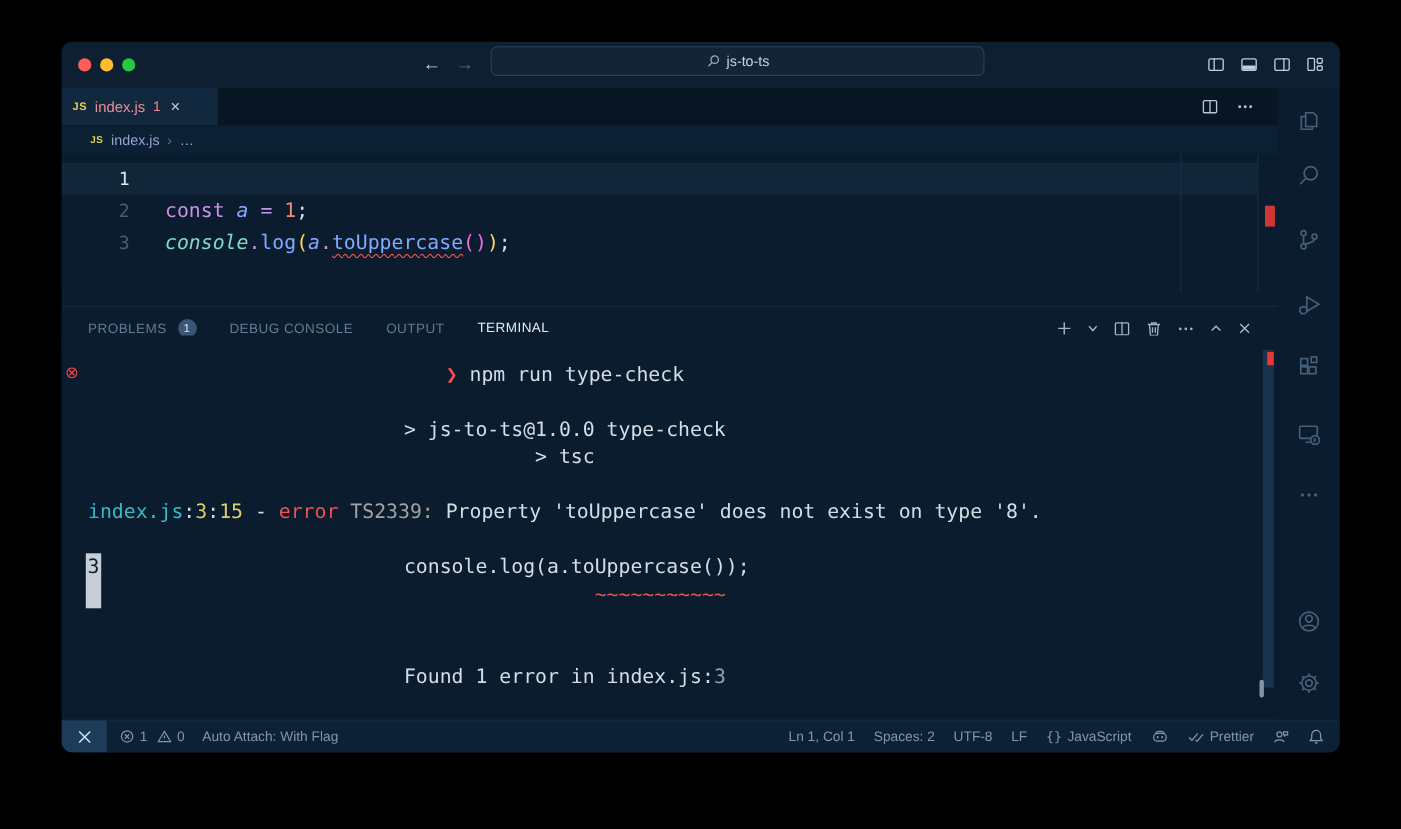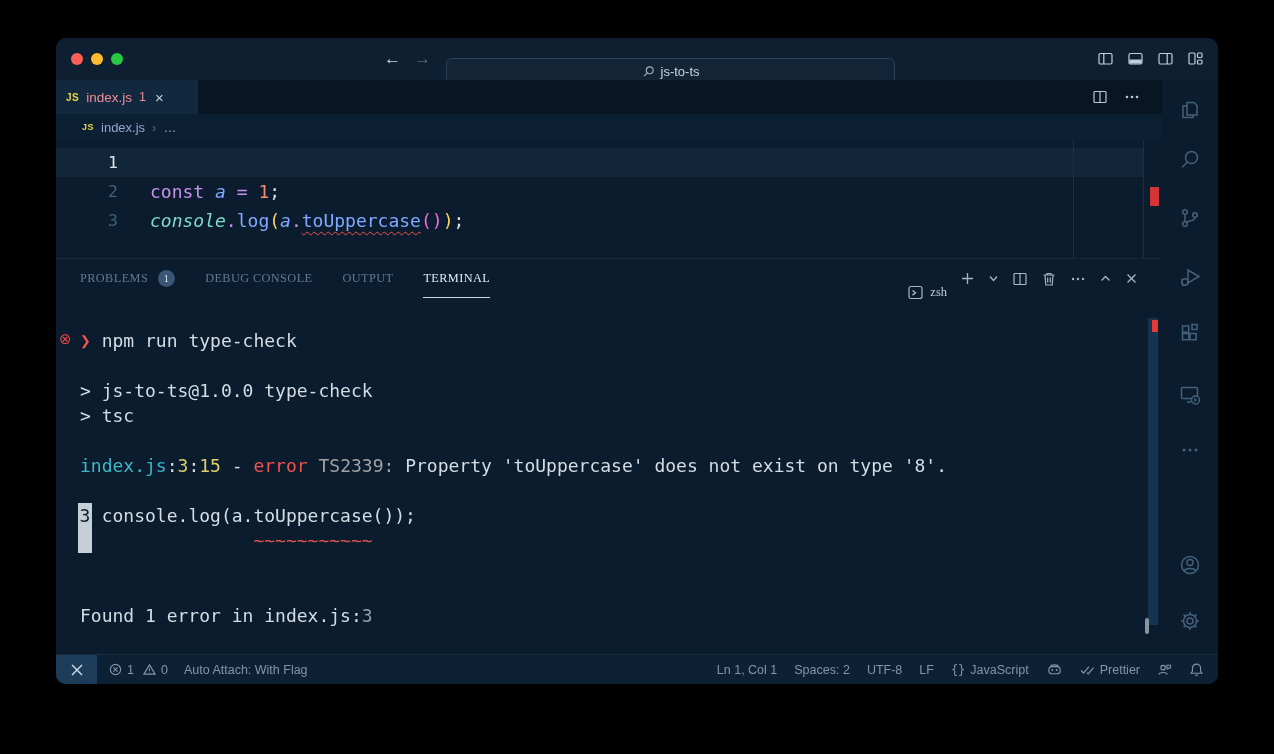--- a/index.html
+++ b/index.html
@@ -8,21 +8,21 @@
   .window{position:absolute;left:56px;top:38px;width:1162px;height:646px;
           background:#0a1c2e;border-radius:10px;overflow:hidden;
           box-shadow:0 24px 70px rgba(0,0,0,.7);}
   
   .titlebar{position:absolute;left:0;top:0;width:1162px;height:42px;background:#0d1f31;}
   .traffic{position:absolute;left:15px;top:15px;display:flex;gap:8px;}
   .traffic span{width:12px;height:12px;border-radius:50%;display:block;}
   .tl-close{background:#ff5f57}.tl-min{background:#febc2e}.tl-max{background:#28c840}
   .nav{position:absolute;top:9px;font-size:17px;line-height:24px;}
   .nav.back{left:328px;color:#ccd6e1}.nav.fwd{left:358px;color:#55697c}
-  .searchbox{position:absolute;left:390px;top:20px;width:447px;height:25px;background:#132436;
+  .searchbox{position:absolute;left:390px;top:4px;width:447px;height:25px;background:#132436;
              border:1px solid #2b4157;border-radius:6px;display:flex;align-items:center;
              justify-content:center;gap:6px;color:#c9d4e0;font-size:13px;}
   .layout-icons{position:absolute;right:14px;top:12px;display:flex;gap:13px;color:#c3cfdc;}
   .icon-btn{display:flex;align-items:center;justify-content:center;}
   svg{display:block}
   
   .tabbar{position:absolute;left:0;top:42px;width:1106px;height:34px;background:#081624;}
   .tab{position:absolute;left:0;top:0;height:34px;width:142px;background:#12283e;
        display:flex;align-items:center;padding:0 10px;box-sizing:border-box;}
   .js-badge{color:#e5d44e;font-weight:700;font-size:10px;margin-right:7px;letter-spacing:.5px;}
@@ -49,38 +49,38 @@
   .ed-row{height:29px;white-space:pre;font:18px/29px "DejaVu Sans Mono",monospace;}
   .ed-num{display:inline-block;width:62px;text-align:right;color:#43607b;
           font-size:16.5px;vertical-align:top;}
   .ed-num.cur{color:#dbe4ec;}
   .ed-code{margin-left:32px;}
   .kw{color:#c792ea}.var{color:#82aaff;font-style:italic}.fn{color:#82aaff;}
   .builtin{color:#7fdbca;font-style:italic}.num{color:#f78c6c}.punc{color:#d6deeb}
   .dot{color:#c792ea}.b1{color:#ffd25f}.b2{color:#f06bdb}
   .err{text-decoration:underline wavy #f0544e 1px;text-underline-offset:4px;}
   
-  .panelheader{position:absolute;left:0;top:220px;width:1106px;height:40px;background:#0a1c2e;
+  .panelheader{position:absolute;left:0;top:240px;width:1106px;height:40px;background:#0a1c2e;
                border-top:1px solid rgba(255,255,255,.06);box-sizing:border-box;
-               display:flex;font-family:Liberation Serif, serif;}
+               display:flex;}
   .ptabs{display:flex;align-items:center;gap:30px;padding-left:24px;}
   .ptab{color:#617b93;font-size:12.3px;letter-spacing:.4px;display:flex;align-items:center;
         height:39px;box-sizing:border-box;}
   .ptab.active{color:#e4ebf2;border-bottom:1px solid #ccd6e0;}
   .pbadge{margin-left:10px;width:17px;height:17px;border-radius:50%;background:#3a5674;
           color:#dbe4ec;font-size:10.5px;display:flex;align-items:center;justify-content:center;}
   .pactions{margin-left:auto;display:flex;align-items:center;gap:13px;padding-right:24px;
             color:#a6b6c6;}
   .zsh-group{display:flex;align-items:center;gap:6px;margin-top:27px;}
   .zsh-label{color:#c4cfdb;font-size:12.5px;}
   
   .terminal{position:absolute;left:0;top:267px;width:1106px;height:349px;background:#0a1c2e;
             overflow:hidden;}
   .t-lines{position:absolute;left:24px;top:23px;z-index:1;}
-  .t-line{white-space:pre;min-height:25px;font:18px/25px "DejaVu Sans Mono",monospace;color:#d4dde6;}
+  .t-line{white-space:pre;min-height:25px;font:18px/25px "DejaVu Sans Mono",monospace;color:#d4dde6;text-align:center;}
   .t-def{color:#d4dde6}.t-red{color:#f0534f}.t-cyan{color:#39b9c8}.t-yellow{color:#dfcf68}
   .t-gray{color:#a3a3a3}.t-dim{color:#93a2b1}.t-squig{color:#e0564f}
   .t-gutter-fail{position:absolute;left:3px;top:25px;color:#ef4444;font-size:15px;z-index:2;
                  font-family:"DejaVu Sans",sans-serif;}
   .t-block3{position:absolute;left:22px;top:198px;width:14px;height:50px;background:#c6cfd8;
             color:#0c1d2f;font:18px/25px "DejaVu Sans Mono",monospace;text-align:center;z-index:0;}
   .t-scrollbar{position:absolute;left:1092px;top:13px;width:10px;height:307px;background:#16344f;}
   .t-sb-red{position:absolute;right:0;top:2px;width:6px;height:12px;background:#e53935;}
   .t-graymark{position:absolute;left:1089px;top:313px;width:4px;height:16px;border-radius:2px;
               background:#8a949e;}

